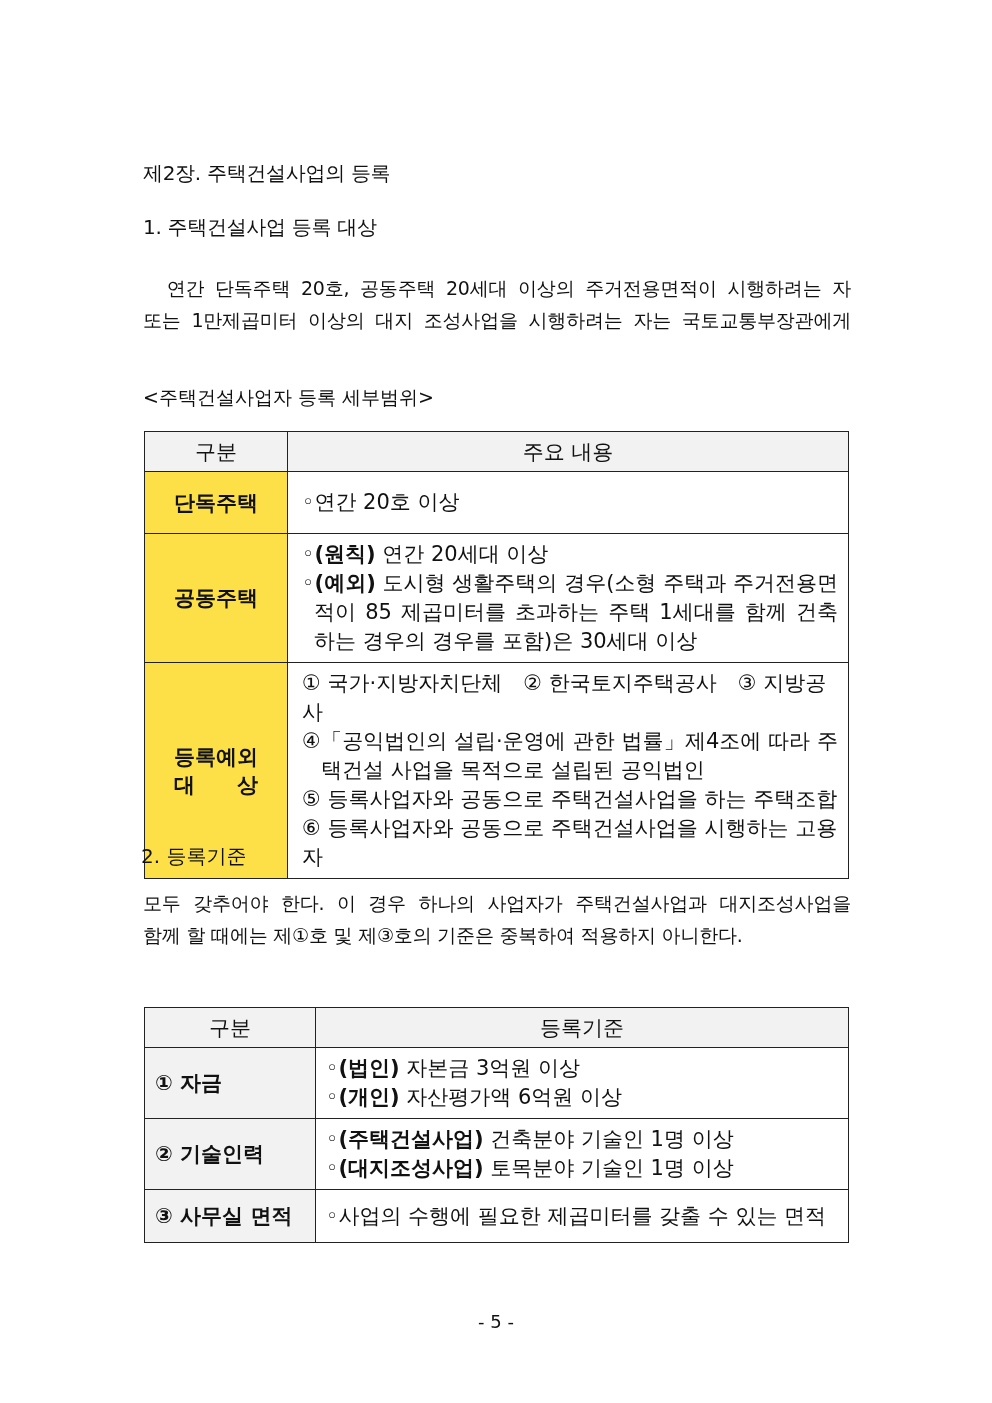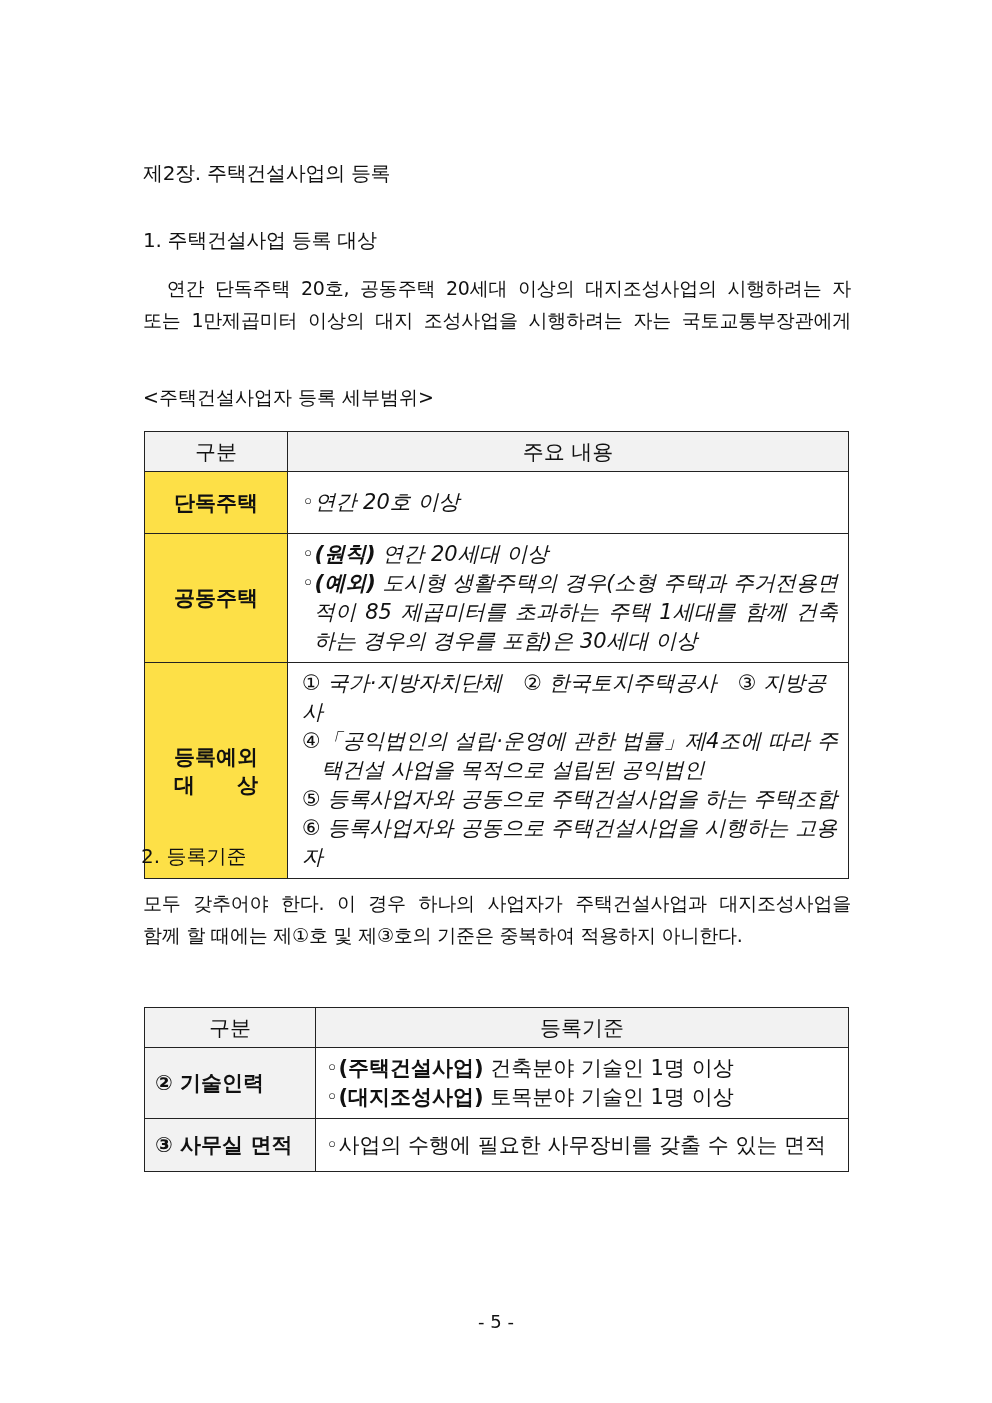--- a/index.html
+++ b/index.html
@@ -3,35 +3,35 @@
 <meta charset="utf-8">
 <style>
   html, body { margin: 0; padding: 0; background: #ffffff; }
   body {
     width: 992px; height: 1403px; position: relative; overflow: hidden;
     font-family: "DejaVu Sans", "Liberation Sans", sans-serif;
     color: #111; font-size: 19px;
   }
   .abs { position: absolute; }
   .chapter { left: 143px; top: 160px; font-size: 20px; letter-spacing: -0.3px; }
-  .sec1 { left: 143px; top: 227px; font-size: 20px; letter-spacing: -0.3px; }
+  .sec1 { left: 143px; top: 214px; font-size: 20px; letter-spacing: -0.3px; }
   .para {
     left: 143px; width: 708px; line-height: 32px; font-size: 19px;
     text-align: justify; text-align-last: left; letter-spacing: -0.2px;
   }
   .para .line { display: block; white-space: nowrap; text-align: justify; text-align-last: justify; }
   .para .line.last { text-align-last: left; }
   .p1 { top: 272px; }
   .caption { left: 143px; top: 385px; font-size: 19px; }
   table { border-collapse: collapse; position: absolute; }
   td, th { border: 1.5px solid #222; font-size: 21px; font-weight: normal; }
   th { background: #f2f2f2; height: 37px; }
   .t1 { left: 144px; top: 431px; width: 705px; }
   .t1 .c1 { width: 140px; text-align: center; font-weight: bold; }
-  .t1 .c2 { padding: 6px 10px 6px 14px; line-height: 29px; font-style: italic; }
+  .t1 .c2 { padding: 6px 10px 6px 14px; line-height: 29px; }
   .hang { padding-left: 12px; text-indent: -12px; }
   .hang2 { padding-left: 19px; text-indent: -19px; }
   .t1 tr.r1 td { height: 49px; }
   .t1 tr.r2 td { height: 114px; }
   .t1 tr.r3 td { height: 142px; }
   .c1 { background: #fde047; }
   .sec2 { left: 141px; top: 843px; font-size: 20px; }
   .p2 { top: 887px; }
   .t2 { left: 144px; top: 1007px; width: 705px; }
   .t2 .k { width: 158px; padding-left: 10px; font-weight: bold; background: #f2f2f2; }
@@ -43,21 +43,21 @@
   .pageno { left: 0; width: 992px; top: 1311px; text-align: center; font-size: 18px; }
 </style>
 </head>
 <body>
 
 <div class="abs chapter">제2장. 주택건설사업의 등록</div>
 
 <div class="abs sec1">1. 주택건설사업 등록 대상</div>
 
 <div class="abs para p1">
-  <span class="line">　연간 단독주택 20호, 공동주택 20세대 이상의 대지조성사업의 시행하려는 자</span>
+  <span class="line">　연간 단독주택 20호, 공동주택 20세대 이상의 주거전용면적이 시행하려는 자</span>
   <span class="line">또는 1만제곱미터 이상의 대지 조성사업을 시행하려는 자는 국토교통부장관에게</span>
 </div>
 
 <div class="abs caption">&lt;주택건설사업자 등록 세부범위&gt;</div>
 
 <table class="t1">
   <tbody>
       <tr>
     <th style="width:140px">구분</th>
     <th>주요 내용</th>
@@ -96,29 +96,36 @@
   <span class="line">모두 갖추어야 한다. 이 경우 하나의 사업자가 주택건설사업과 대지조성사업을</span>
   <span class="line last">함께 할 때에는 제①호 및 제③호의 기준은 중복하여 적용하지 아니한다.</span>
 </div>
 
 <table class="t2">
   <tbody>
       <tr>
     <th style="width:168px">구분</th>
     <th>등록기준</th>
   </tr>
+  <tr class="ra">
+    <td class="k">① 자금</td>
+    <td class="v">
+      <div><span>◦</span><b>(법인)</b><span> 자본금 3억원 이상</span></div>
+      <div><span>◦</span><b>(개인)</b><span> 자산평가액 6억원 이상</span></div>
+    </td>
+  </tr>
   <tr class="rb">
     <td class="k">② 기술인력</td>
     <td class="v">
       <div><span>◦</span><b>(주택건설사업)</b><span> 건축분야 기술인 1명 이상</span></div>
       <div><span>◦</span><b>(대지조성사업)</b><span> 토목분야 기술인 1명 이상</span></div>
     </td>
   </tr>
   <tr class="rc">
     <td class="k">③ 사무실 면적</td>
     <td class="v">
-      <div><span>◦</span><span>사업의 수행에 필요한 사무장비를 갖출 수 있는 면적</span></div>
+      <div><span>◦</span><span>사업의 수행에 필요한 제곱미터를 갖출 수 있는 면적</span></div>
     </td>
   </tr>
 </tbody>
   </table>
 
 <div class="abs pageno">- 5 -</div>
 
 </body></html>

